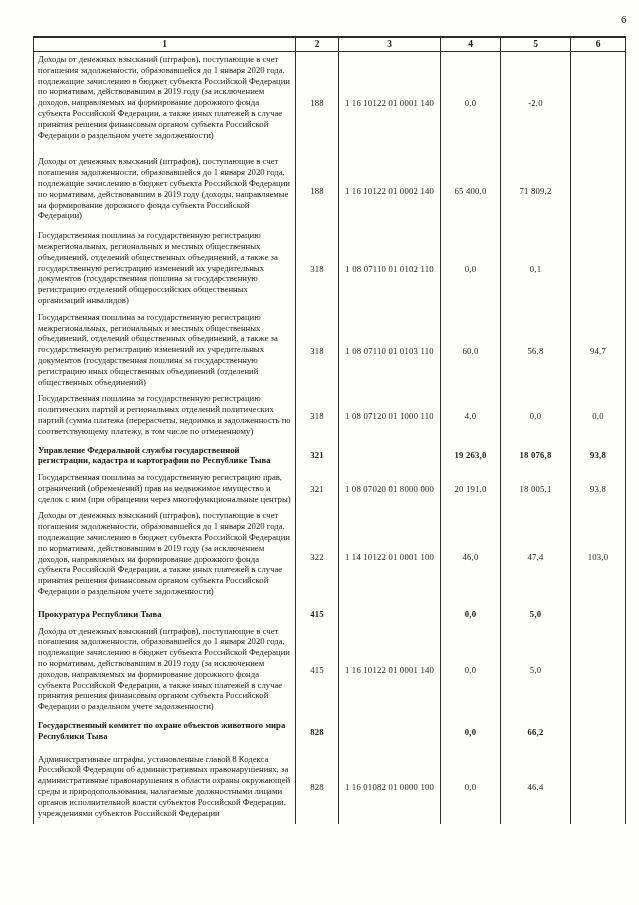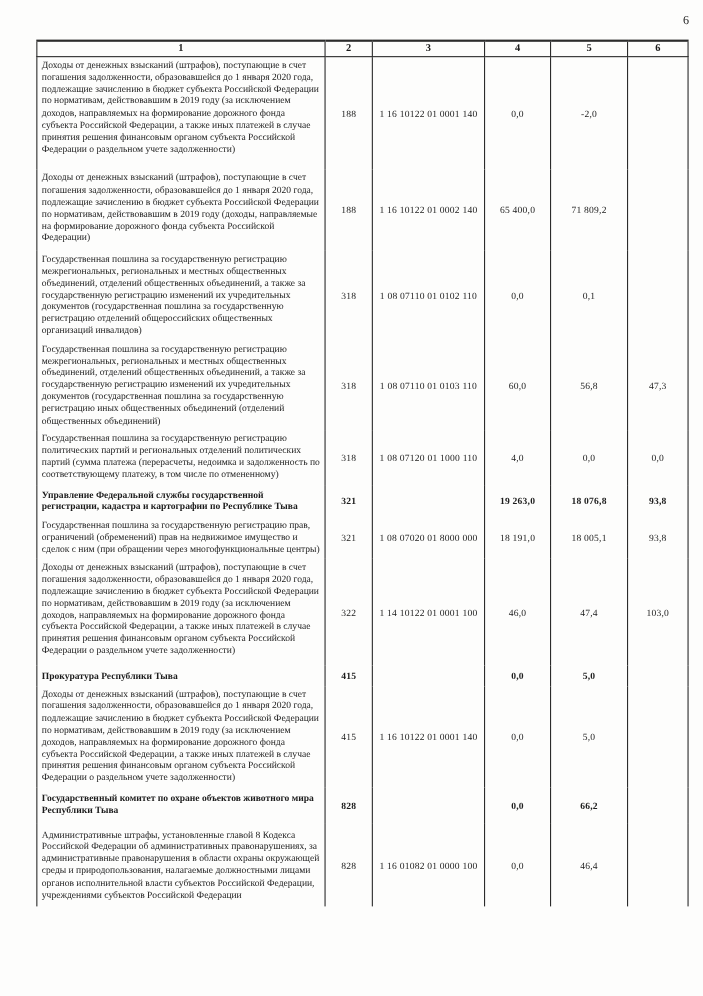--- a/index.html
+++ b/index.html
@@ -124,21 +124,21 @@
         <td class="num">0,0</td>
         <td class="num">0,1</td>
         <td class="num"></td>
       </tr>
       <tr>
         <td class="name">Государственная пошлина за государственную регистрацию межрегиональных, региональных и местных общественных объединений, отделений общественных объединений, а также за государственную регистрацию изменений их учредительных документов (государственная пошлина за государственную регистрацию иных общественных объединений (отделений общественных объединений)</td>
         <td class="num">318</td>
         <td class="num">1 08 07110 01 0103 110</td>
         <td class="num">60,0</td>
         <td class="num">56,8</td>
-        <td class="num">47,3</td>
+        <td class="num">94,7</td>
       </tr>
       <tr>
         <td class="name">Государственная пошлина за государственную регистрацию политических партий и региональных отделений политических партий (сумма платежа (перерасчеты, недоимка и задолженность по соответствующему платежу, в том числе по отмененному)</td>
         <td class="num">318</td>
         <td class="num">1 08 07120 01 1000 110</td>
         <td class="num">4,0</td>
         <td class="num">0,0</td>
         <td class="num">0,0</td>
       </tr>
       <tr class="section">
@@ -146,21 +146,21 @@
         <td class="num">321</td>
         <td class="num"></td>
         <td class="num">19 263,0</td>
         <td class="num">18 076,8</td>
         <td class="num">93,8</td>
       </tr>
       <tr>
         <td class="name">Государственная пошлина за государственную регистрацию прав, ограничений (обременений) прав на недвижимое имущество и сделок с ним (при обращении через многофункциональные центры)</td>
         <td class="num">321</td>
         <td class="num">1 08 07020 01 8000 000</td>
-        <td class="num">18 191,0</td>
+        <td class="num">20 191,0</td>
         <td class="num">18 005,1</td>
         <td class="num">93,8</td>
       </tr>
       <tr>
         <td class="name">Доходы от денежных взысканий (штрафов), поступающие в счет погашения задолженности, образовавшейся до 1 января 2020 года, подлежащие зачислению в бюджет субъекта Российской Федерации по нормативам, действовавшим в 2019 году (за исключением доходов, направляемых на формирование дорожного фонда субъекта Российской Федерации, а также иных платежей в случае принятия решения финансовым органом субъекта Российской Федерации о раздельном учете задолженности)</td>
         <td class="num">322</td>
         <td class="num">1 14 10122 01 0001 100</td>
         <td class="num">46,0</td>
         <td class="num">47,4</td>
         <td class="num">103,0</td>

